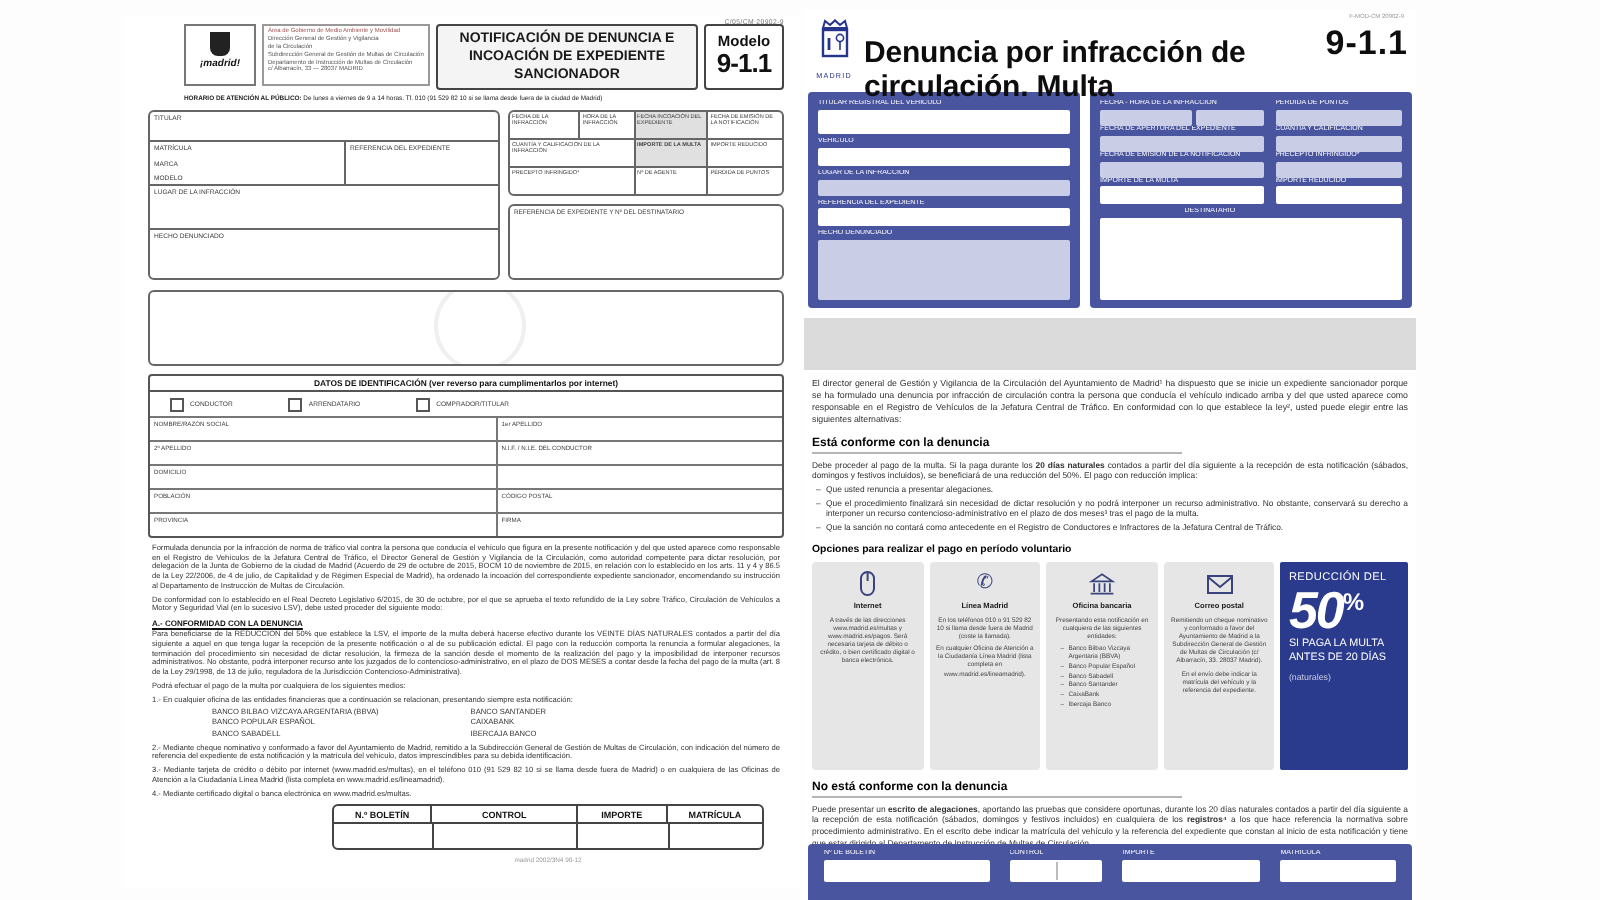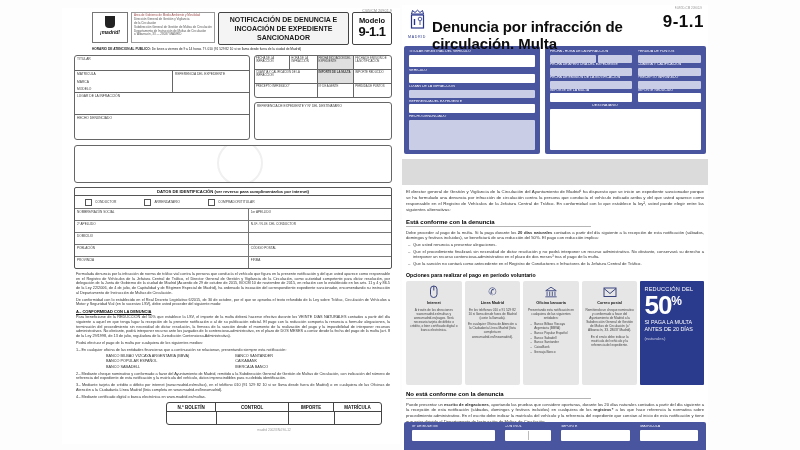--- a/index.html
+++ b/index.html
@@ -108,21 +108,21 @@
   .cicon .ph{font-size:10px;line-height:1;}
   .ctitle{font-weight:bold;font-size:3.8px;color:#1a1a1a;margin-bottom:2px;}
   .card p{margin:0 0 2px;}
   .blist{text-align:left;padding-left:4px;}
   .blist div{position:relative;padding-left:4px;margin-bottom:.5px;}
   .blist div:before{content:"–";position:absolute;left:0;}
   .promo{background:#2A3A8C;border-radius:1px;color:#fff;width:64px;padding:5px 4px;box-sizing:border-box;
          text-align:left;overflow:hidden;}
   .promo .p1{font-size:5.6px;letter-spacing:.2px;}
   .promo .bigwrap{display:flex;align-items:flex-start;margin:1px 0 2px;}
-  .promo .big{font-size:26px;font-weight:bold;line-height:.95;letter-spacing:-1px;}
+  .promo .big{font-size:26px;font-weight:bold;line-height:.95;letter-spacing:-1px;font-style:italic;}
   .promo .pct{font-size:12px;font-weight:bold;margin-top:1px;}
   .promo .p2{font-size:5.4px;line-height:1.25;margin-top:2px;}
   .promo .p3{font-size:4.4px;color:#C9CDE5;margin-top:3px;}
   .rbar{position:absolute;left:2px;right:2px;bottom:0;height:28px;background:#4A55A0;
         border-radius:2px 2px 0 0;display:flex;gap:10px;padding:3px 8px;box-sizing:border-box;}
   .bgroup{display:flex;flex-direction:column;}
   .bgroup .flabel{margin:0 0 1.5px;}
   .bbox{background:#fff;border-radius:1px;height:11px;position:relative;}
   .bdiv{position:absolute;left:50%;top:1px;bottom:1px;width:1px;background:#bbb;}
   .g1{width:30%;} .g2{width:17%;} .g3{width:25%;} .g4{width:21%;}

